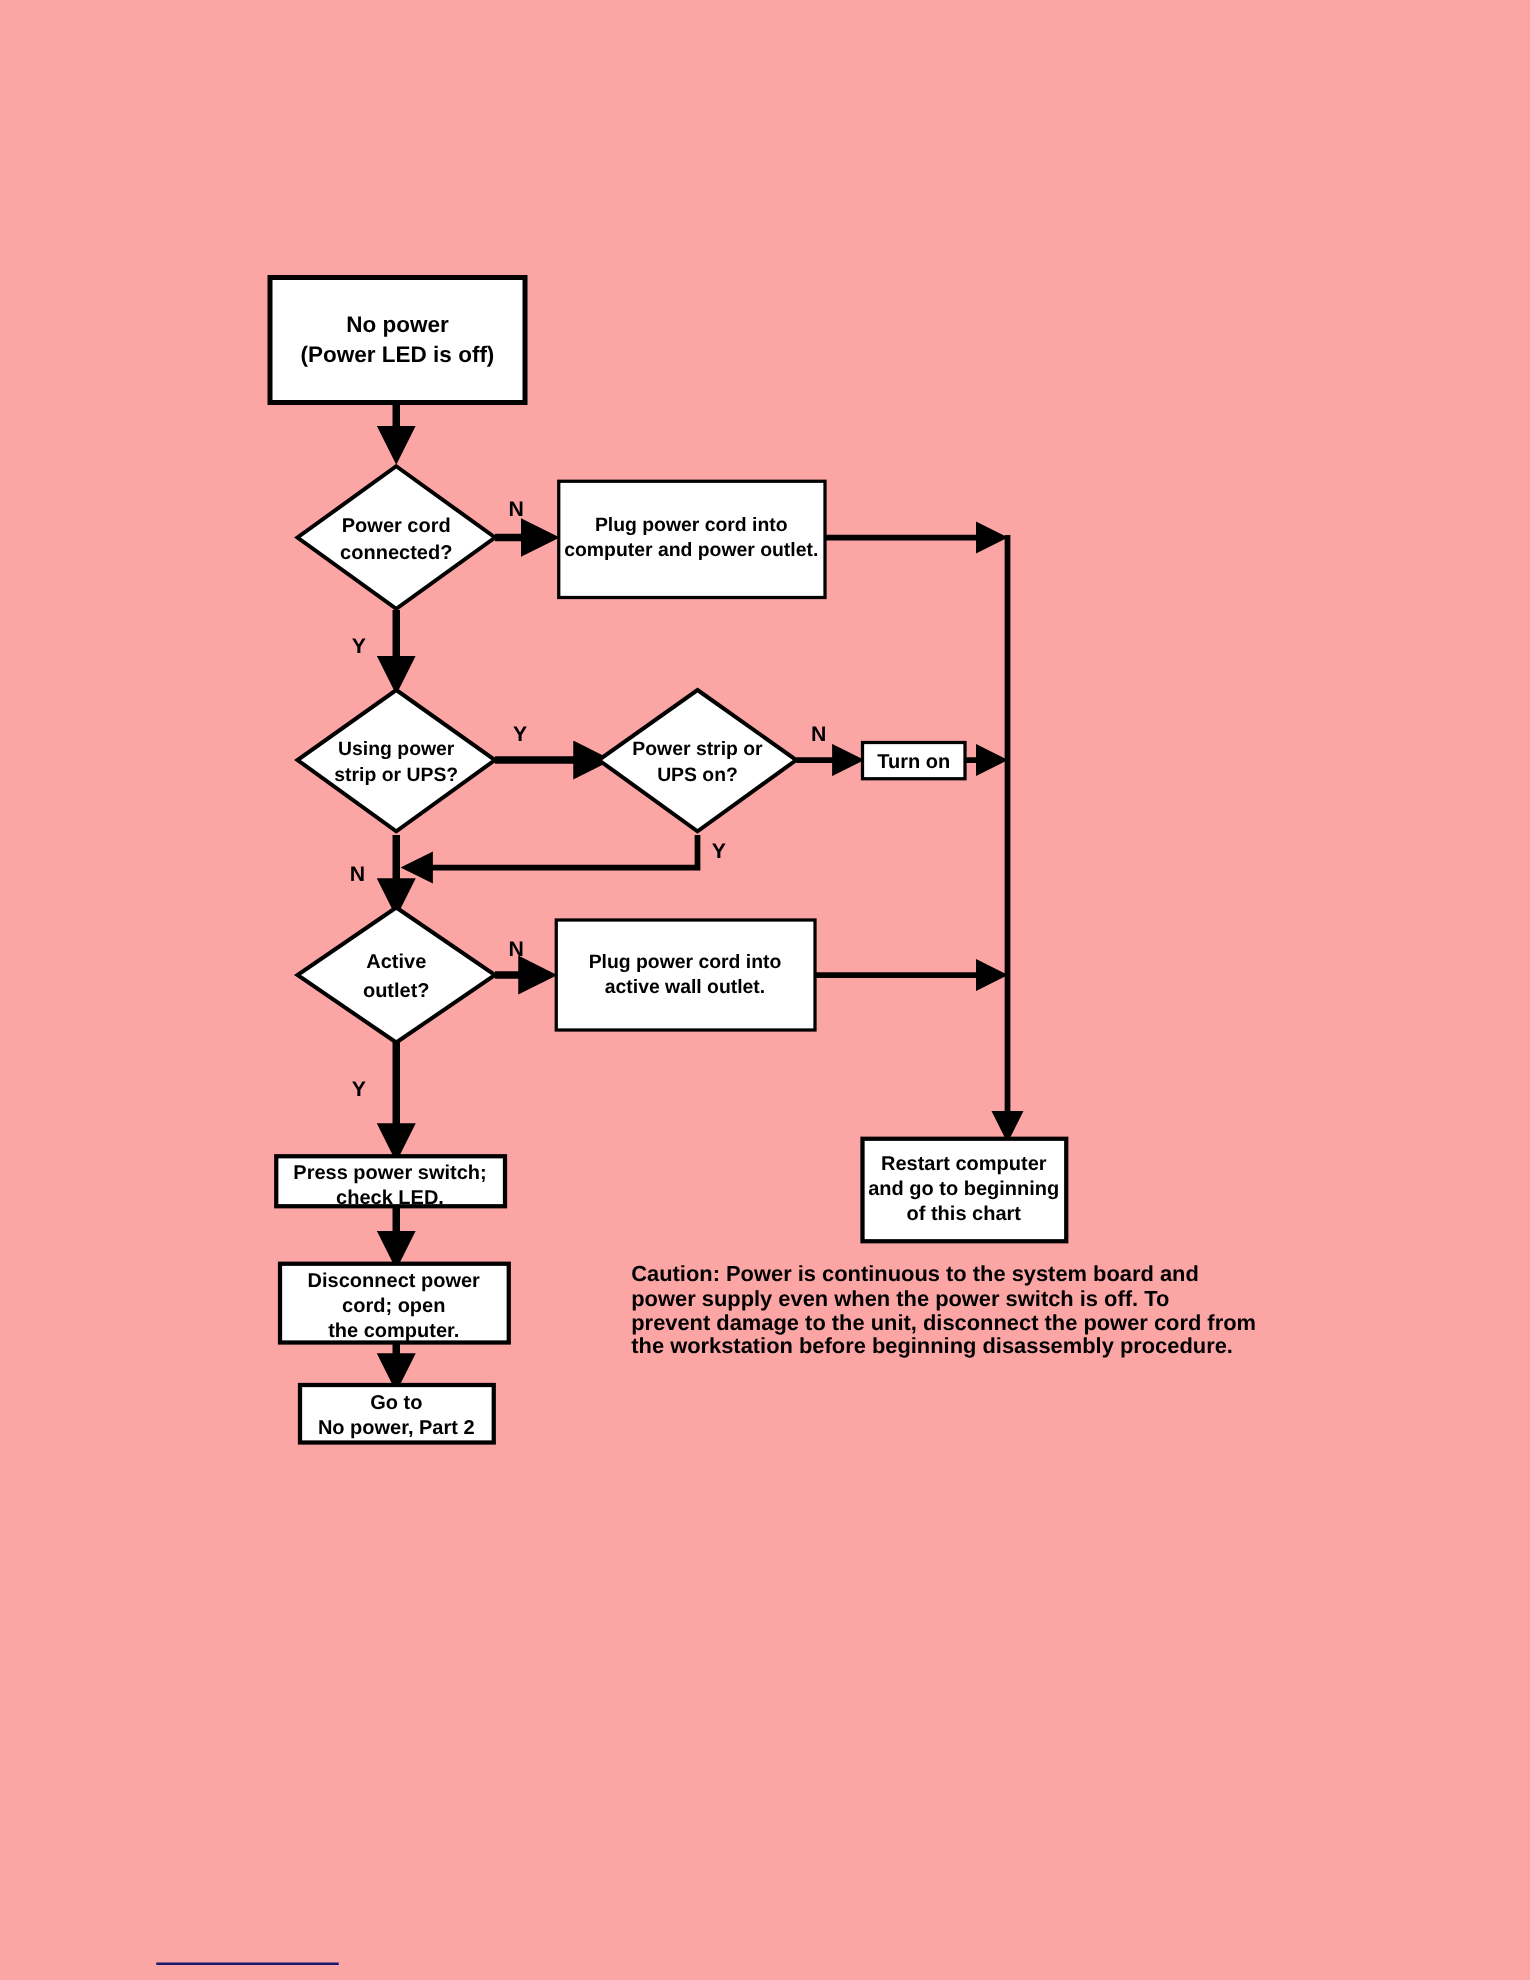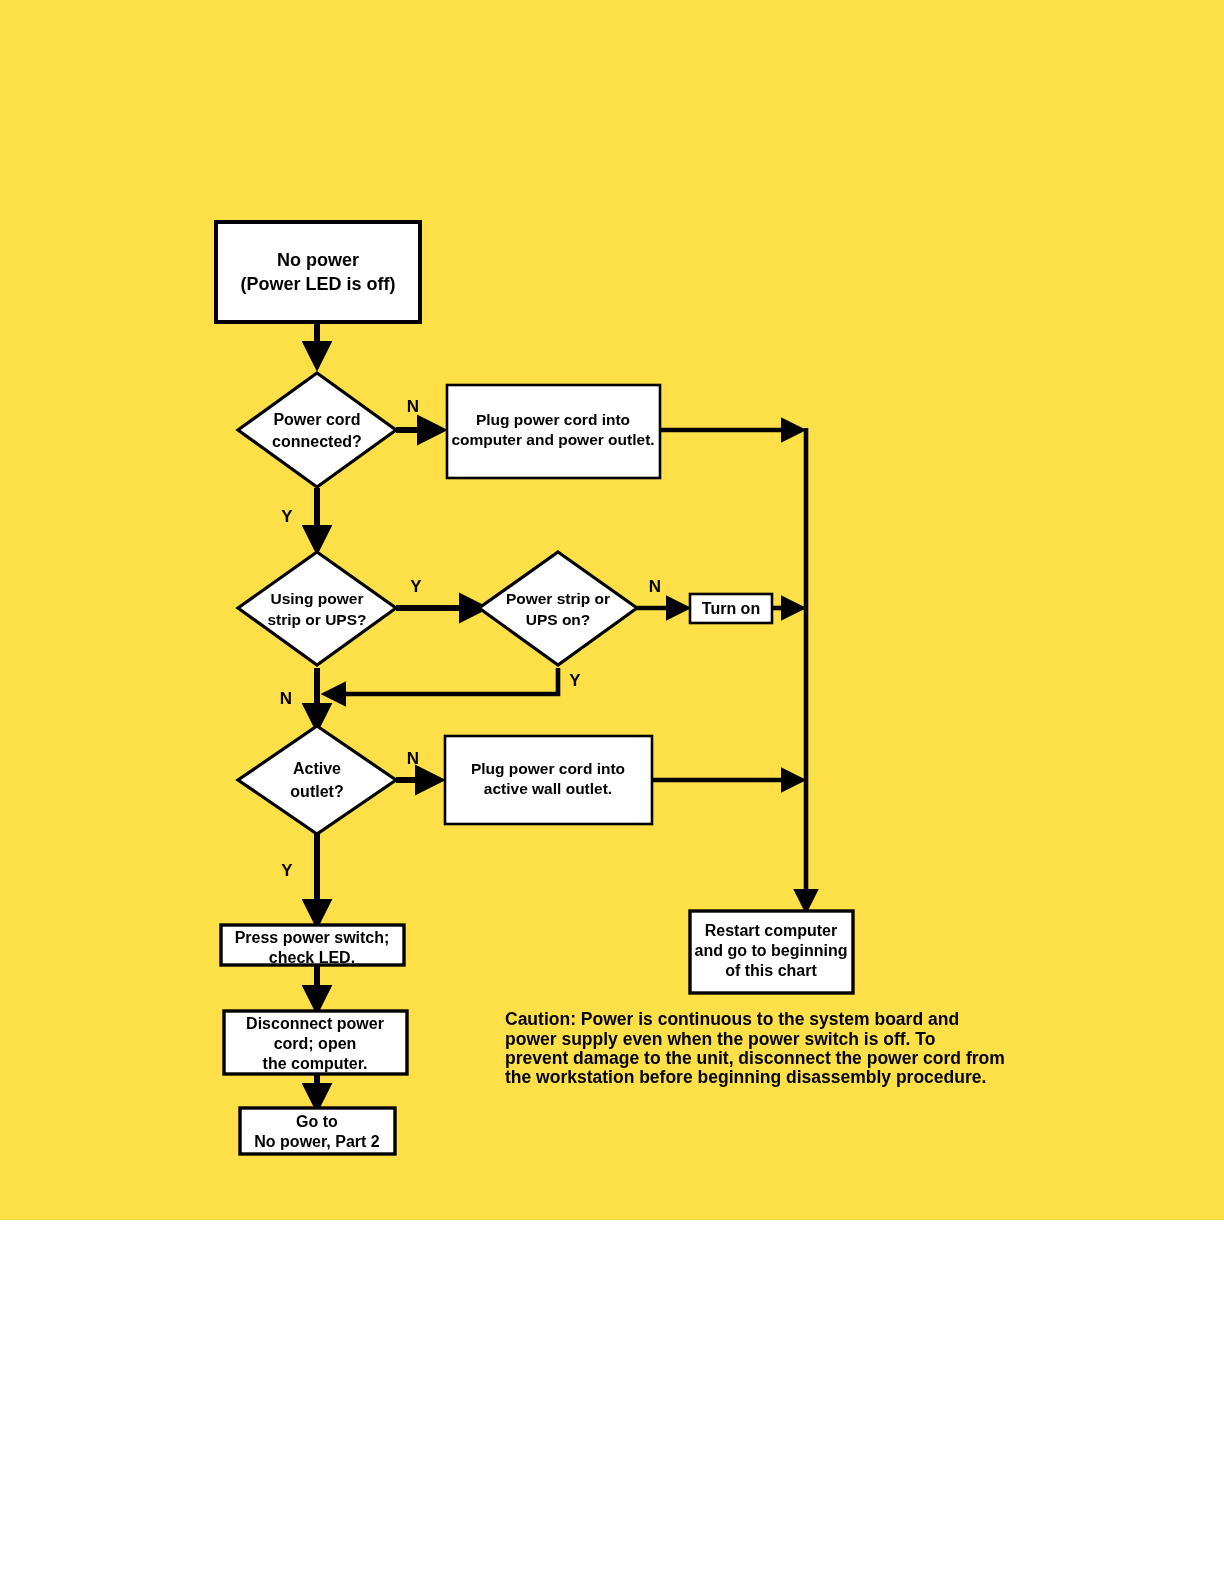--- a/index.html
+++ b/index.html
@@ -7,22 +7,22 @@
     margin: 0;
     padding: 0;
     background: #ffffff;
   }
   body {
     font-family: "Liberation Sans", sans-serif;
   }
   #page {
     position: relative;
     width: 1224px;
-    height: 1220px;
-    background: #fde047;
+    height: 1584px;
+    background: #fca5a5;
     overflow: hidden;
     text-decoration: underline;
   }
   #flow {
     position: absolute;
     left: 0;
     top: 0;
     width: 1224px;
     height: 1584px;
   }

